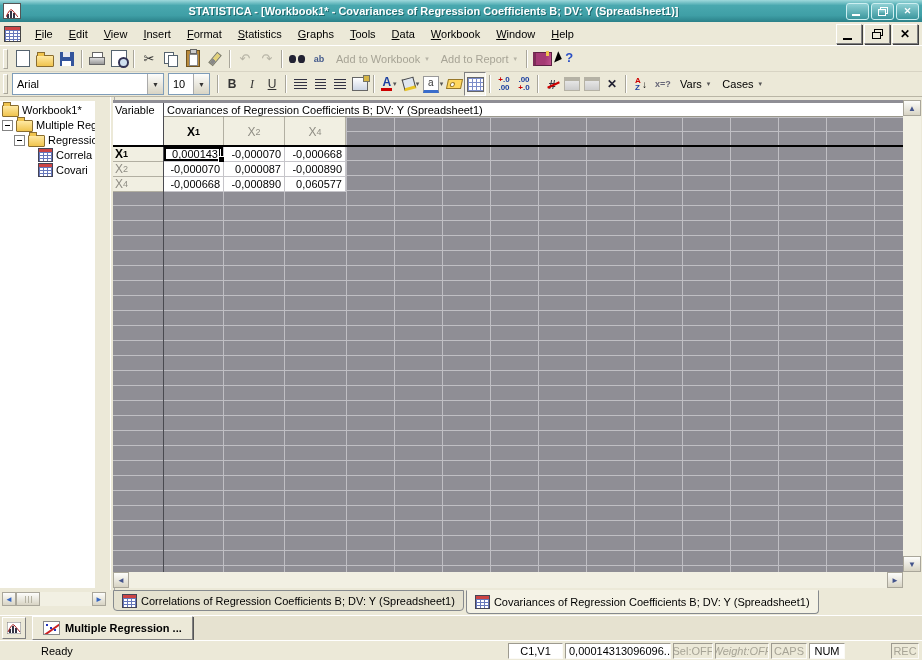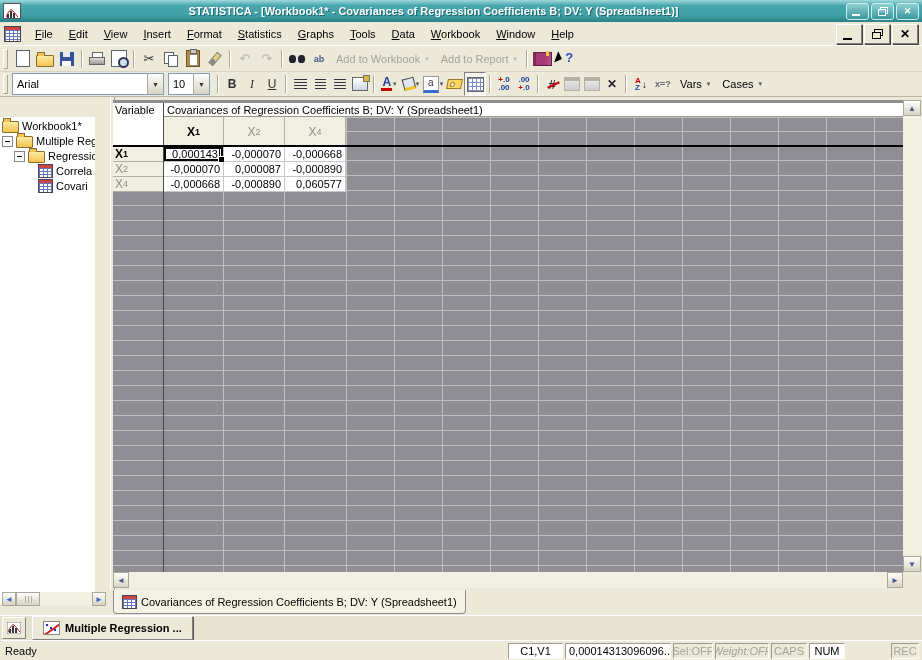--- a/index.html
+++ b/index.html
@@ -118,21 +118,21 @@
   .i-hash::after{content:"";position:absolute;left:-1px;top:6px;width:13px;height:2px;background:#c00;transform:rotate(-25deg);}
   .i-win{width:14px;height:12px;border:1px solid #b5b2a5;background:linear-gradient(#eee,#ccc);position:relative;}
   .i-win::before{content:"";position:absolute;left:0;top:0;right:0;height:3px;background:#b5b2a5;}
   .i-person{font-size:12px;font-weight:bold;color:#223;}
   .i-sort{display:inline-flex;flex-direction:column;font-size:8px;font-weight:bold;line-height:7px;}
   .i-sort .a{color:#c00;} .i-sort .z{color:#1b3fa0;}
   .i-sortarrow{font-size:10px;color:#000;margin-left:1px;}
   .i-xq{font-size:9px;color:#667;font-weight:bold;}
   
   #workarea{position:absolute;left:0;top:97px;width:922px;height:515px;background:var(--chrome);}
-  #tree{position:absolute;left:0;top:20px;width:95px;height:487px;background:#fff;overflow:hidden;}
+  #tree{position:absolute;left:0;top:4px;width:95px;height:487px;background:#fff;overflow:hidden;}
   .tnode{position:absolute;height:14px;display:flex;align-items:center;gap:3px;white-space:nowrap;color:#000;}
   .expander{width:9px;height:9px;background:#fff;border:1px solid #848484;position:relative;flex:none;}
   .expander::before{content:"";position:absolute;left:2px;top:4px;width:5px;height:1px;background:#000;}
   .icon-folder{width:15px;height:10px;background:linear-gradient(#ffe9a2,#f0c44e);border:1px solid #8a6d2f;
     border-radius:1px;position:relative;flex:none;margin-top:2px;}
   .icon-folder::before{content:"";position:absolute;top:-4px;left:0;width:6px;height:3px;background:#f0c44e;
     border:1px solid #8a6d2f;border-bottom:none;}
   .icon-sheet{width:13px;height:12px;border:1px solid #445;flex:none;background:
       linear-gradient(#cc4444 0 3px, rgba(0,0,0,0) 3px),
       repeating-linear-gradient(to right,#6677bb 0 1px,rgba(0,0,0,0) 1px 4px),
@@ -203,21 +203,21 @@
   .task-btn{height:22px;background:var(--chrome);border:1px solid;border-color:#fff #808080 #808080 #fff;
     box-shadow:1px 1px 0 #555;display:inline-flex;align-items:center;gap:5px;padding:0 10px;font-weight:bold;color:#000;}
   .i-chart{width:15px;height:12px;background:#fff;border:1px solid #888;position:relative;overflow:hidden;}
   .i-chart::before{content:"";position:absolute;left:-2px;bottom:-4px;width:22px;height:2px;background:#c22;
     transform:rotate(-35deg);transform-origin:left bottom;}
   .i-chart::after{content:"";position:absolute;left:2px;top:2px;width:2px;height:2px;background:#23b;
     box-shadow:4px 3px 0 #23b,8px 5px 0 #23b;}
   
   #statusbar{position:absolute;left:0;top:640px;width:922px;height:20px;background:var(--chrome);
     border-top:1px solid #fff;display:flex;align-items:center;padding:0 3px;box-sizing:border-box;gap:2px;}
-  .st-ready{color:#000;flex:1;padding-left:2px;}
+  .st-ready{color:#000;flex:1;padding-left:2px;margin-left:36px;}
   .st-panel{height:16px;border:1px solid;border-color:#9d9a8f #fbfaf6 #fbfaf6 #9d9a8f;display:inline-flex;
     align-items:center;justify-content:center;box-sizing:border-box;padding:0 3px;white-space:nowrap;overflow:hidden;}
   .st-white{background:#fff;color:#000;}
   .st-dim{color:#a7a496;}
   .st-on{background:#fff;color:#000;}
 </style>
 </head>
 <body>
 
 <div id="app">
@@ -550,20 +550,24 @@
     <div id="sc-corner"></div>
 
     <div id="tabstrip">
       <div id="mini-scroll">
         <span class="sbtn mbtn">◄</span>
         <span id="mini-thumb"></span>
         <span style="flex:1;"></span>
         <span class="sbtn mbtn">►</span>
       </div>
       <div class="tabs">
+        <span class="tab">
+          <span class="icon-sheet"></span>
+          <span>Correlations of Regression Coefficients B; DV: Y (Spreadsheet1)</span>
+        </span>
         <span class="tab active">
           <span class="icon-sheet"></span>
           <span>Covariances of Regression Coefficients B; DV: Y (Spreadsheet1)</span>
         </span>
       </div>
     </div>
   </div>
 
   <div id="taskbar">
     <span class="task-logo">

